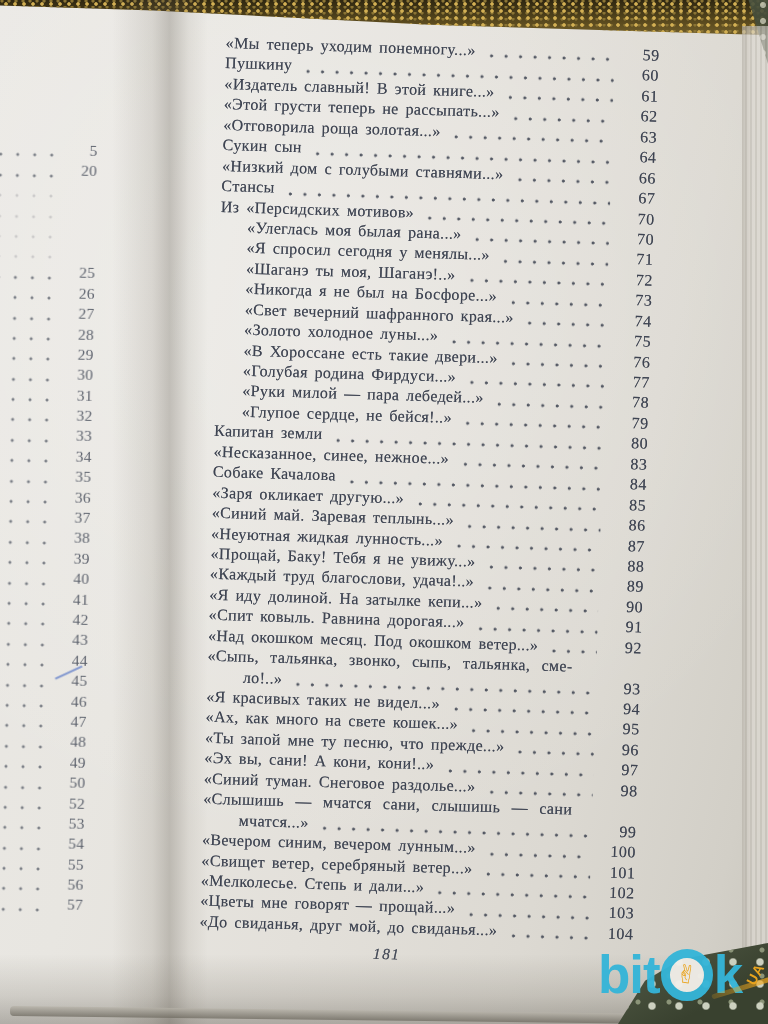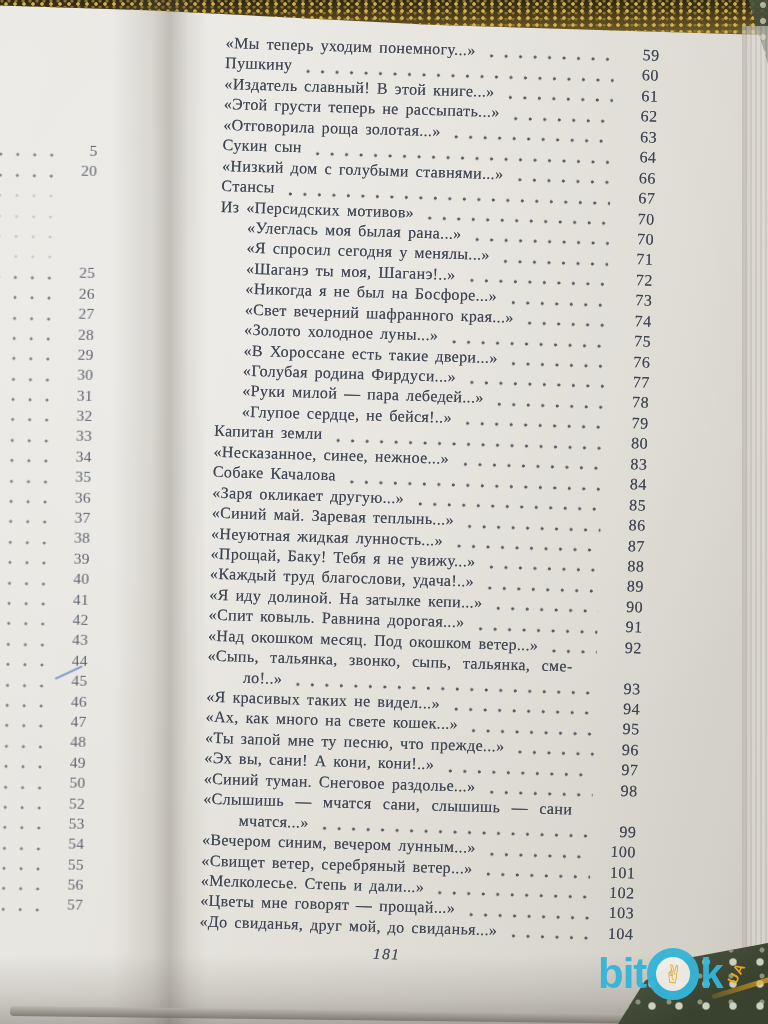--- a/index.html
+++ b/index.html
@@ -75,21 +75,21 @@
     background:radial-gradient(circle at 6px 11px,rgba(58,64,78,.85) 1.25px,rgba(0,0,0,0) 1.8px);
     background-size:14.5px 15px;background-repeat:repeat-x;}
   .toc-row .n{flex:0 0 36px;text-align:right;letter-spacing:.5px;}
   .toc-row.nonum{justify-content:flex-start;}
   .folio{margin-top:7px;margin-left:174px;width:70px;font-style:italic;
     font-size:15.5px;letter-spacing:1.5px;color:#474d5a;}
 
   
   .watermark{position:absolute;left:598px;top:948px;display:flex;align-items:center;
     font-family:"Liberation Sans","DejaVu Sans",sans-serif;font-weight:bold;opacity:.96;}
-  .wm-bit,.wm-k{color:var(--logo-cyan);font-size:42px;letter-spacing:-1px;line-height:1;text-align:right;}
+  .wm-bit,.wm-k{color:var(--logo-cyan);font-size:53px;letter-spacing:-1px;line-height:1;text-align:right;}
   .wm-o{display:inline-flex;align-items:center;justify-content:center;margin:0 1px;
     width:34px;height:34px;border:9px solid var(--logo-cyan);border-radius:50%;background:#f2efe9;}
   .wm-hand{color:var(--logo-yellow);font-size:25px;transform:rotate(8deg);
     font-family:"DejaVu Sans",sans-serif;}
   .wm-ua{color:var(--logo-yellow);font-size:14px;letter-spacing:1px;margin-left:4px;
     transform:rotate(-62deg) translateY(-2px);display:inline-block;}
   .wm-swoosh{position:absolute;left:112px;top:34px;width:86px;height:5px;border-radius:3px;
     background:linear-gradient(90deg,rgba(241,168,28,.2),var(--logo-yellow));transform:rotate(-17deg);}
 </style>
 </head>

